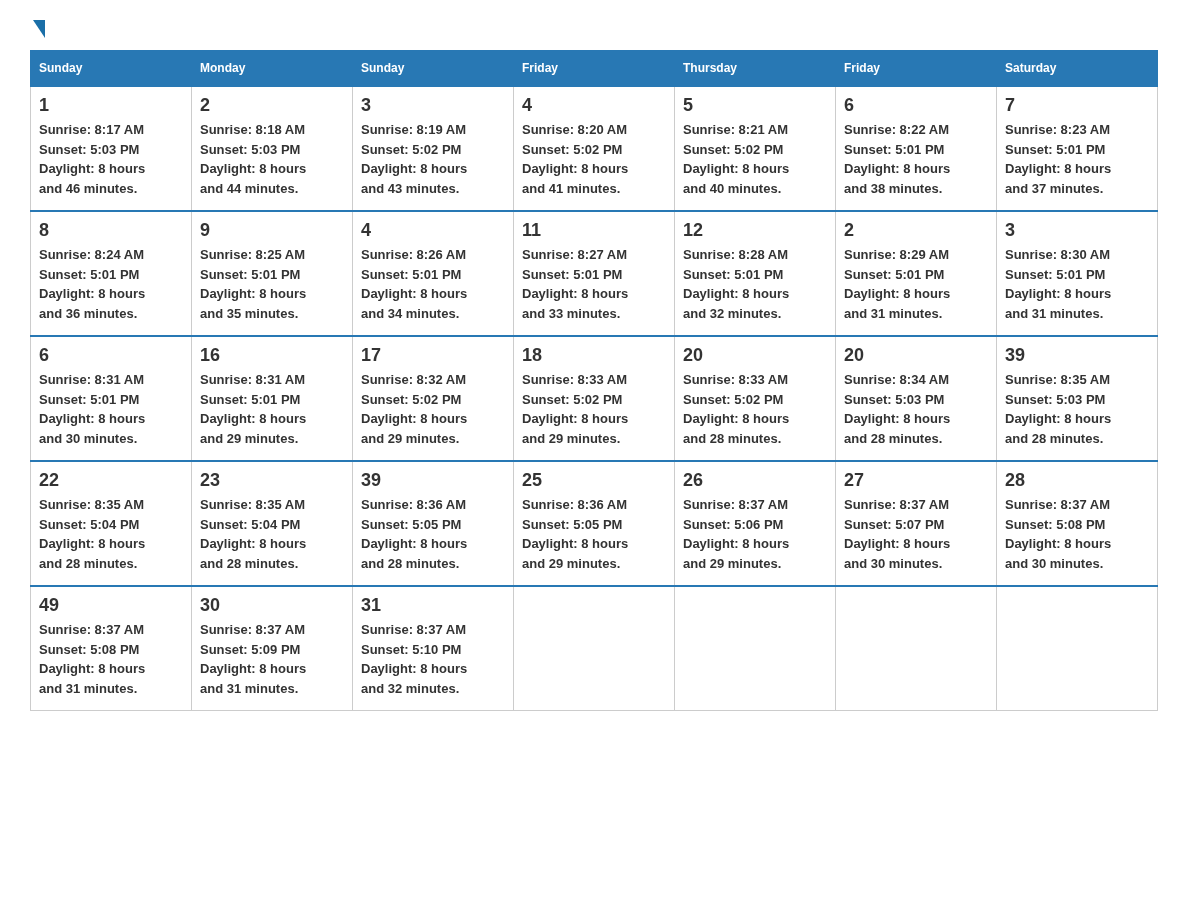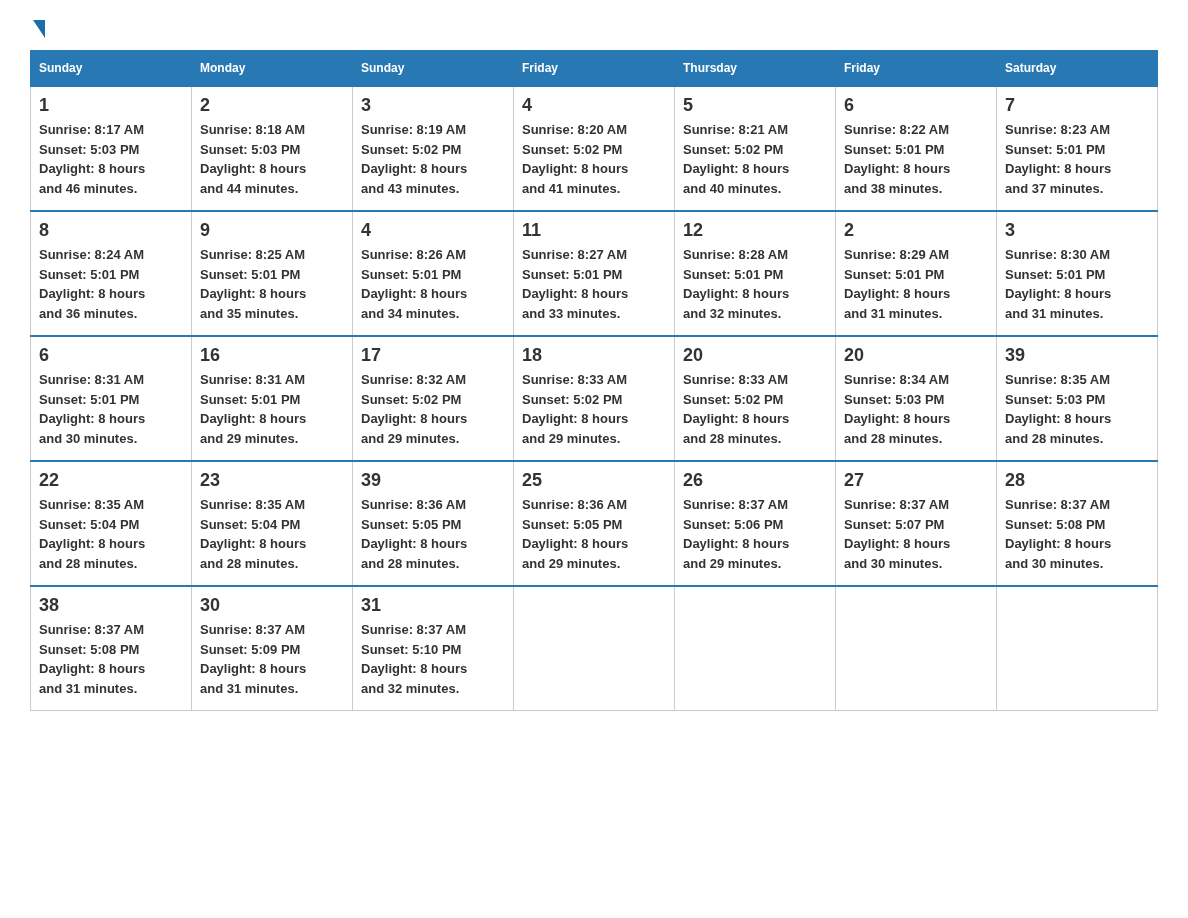--- a/index.html
+++ b/index.html
@@ -242,21 +242,21 @@
           <span class="day-number">27</span>
           <div class="day-info">Sunrise: 8:37 AM<br>Sunset: 5:07 PM<br>Daylight: 8 hours<br>and 30 minutes.</div>
         </td>
         <td>
           <span class="day-number">28</span>
           <div class="day-info">Sunrise: 8:37 AM<br>Sunset: 5:08 PM<br>Daylight: 8 hours<br>and 30 minutes.</div>
         </td>
       </tr>
       <tr>
         <td>
-          <span class="day-number">38</span>
+          <span class="day-number">49</span>
           <div class="day-info">Sunrise: 8:37 AM<br>Sunset: 5:08 PM<br>Daylight: 8 hours<br>and 31 minutes.</div>
         </td>
         <td>
           <span class="day-number">30</span>
           <div class="day-info">Sunrise: 8:37 AM<br>Sunset: 5:09 PM<br>Daylight: 8 hours<br>and 31 minutes.</div>
         </td>
         <td>
           <span class="day-number">31</span>
           <div class="day-info">Sunrise: 8:37 AM<br>Sunset: 5:10 PM<br>Daylight: 8 hours<br>and 32 minutes.</div>
         </td>

